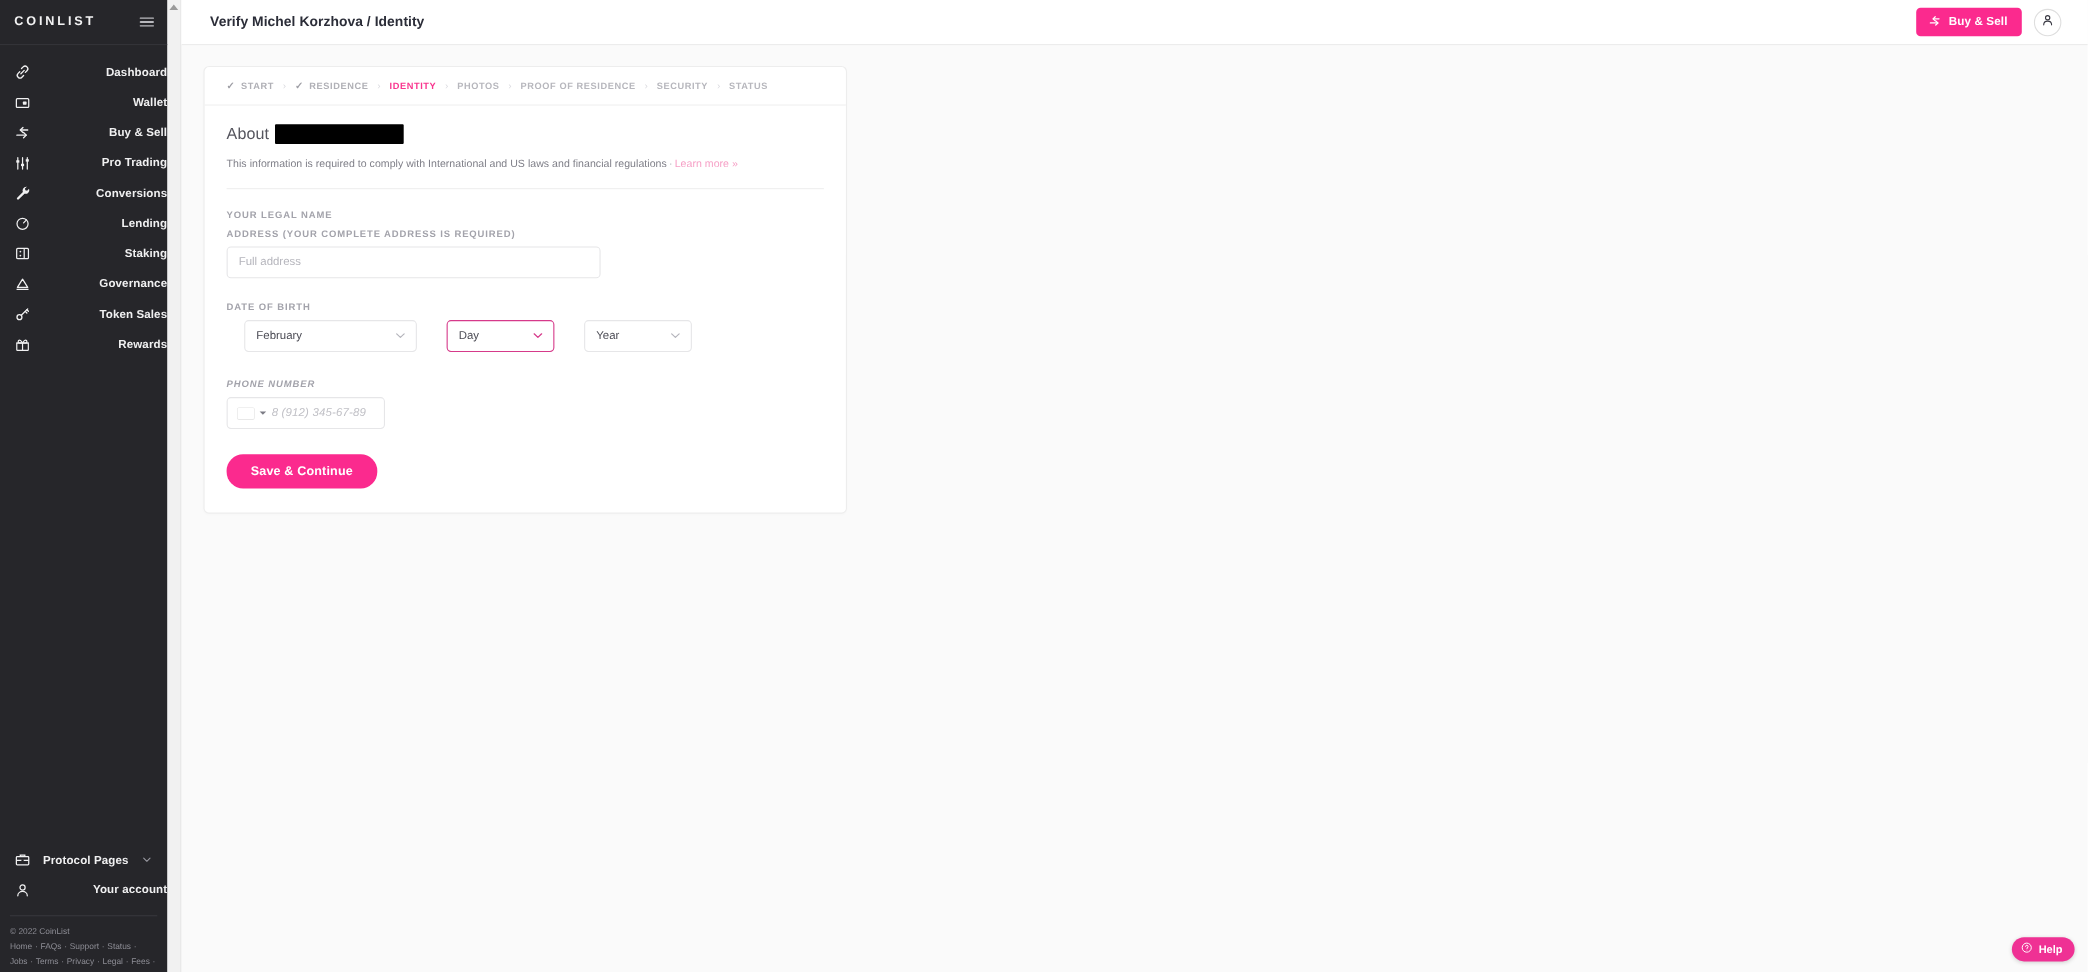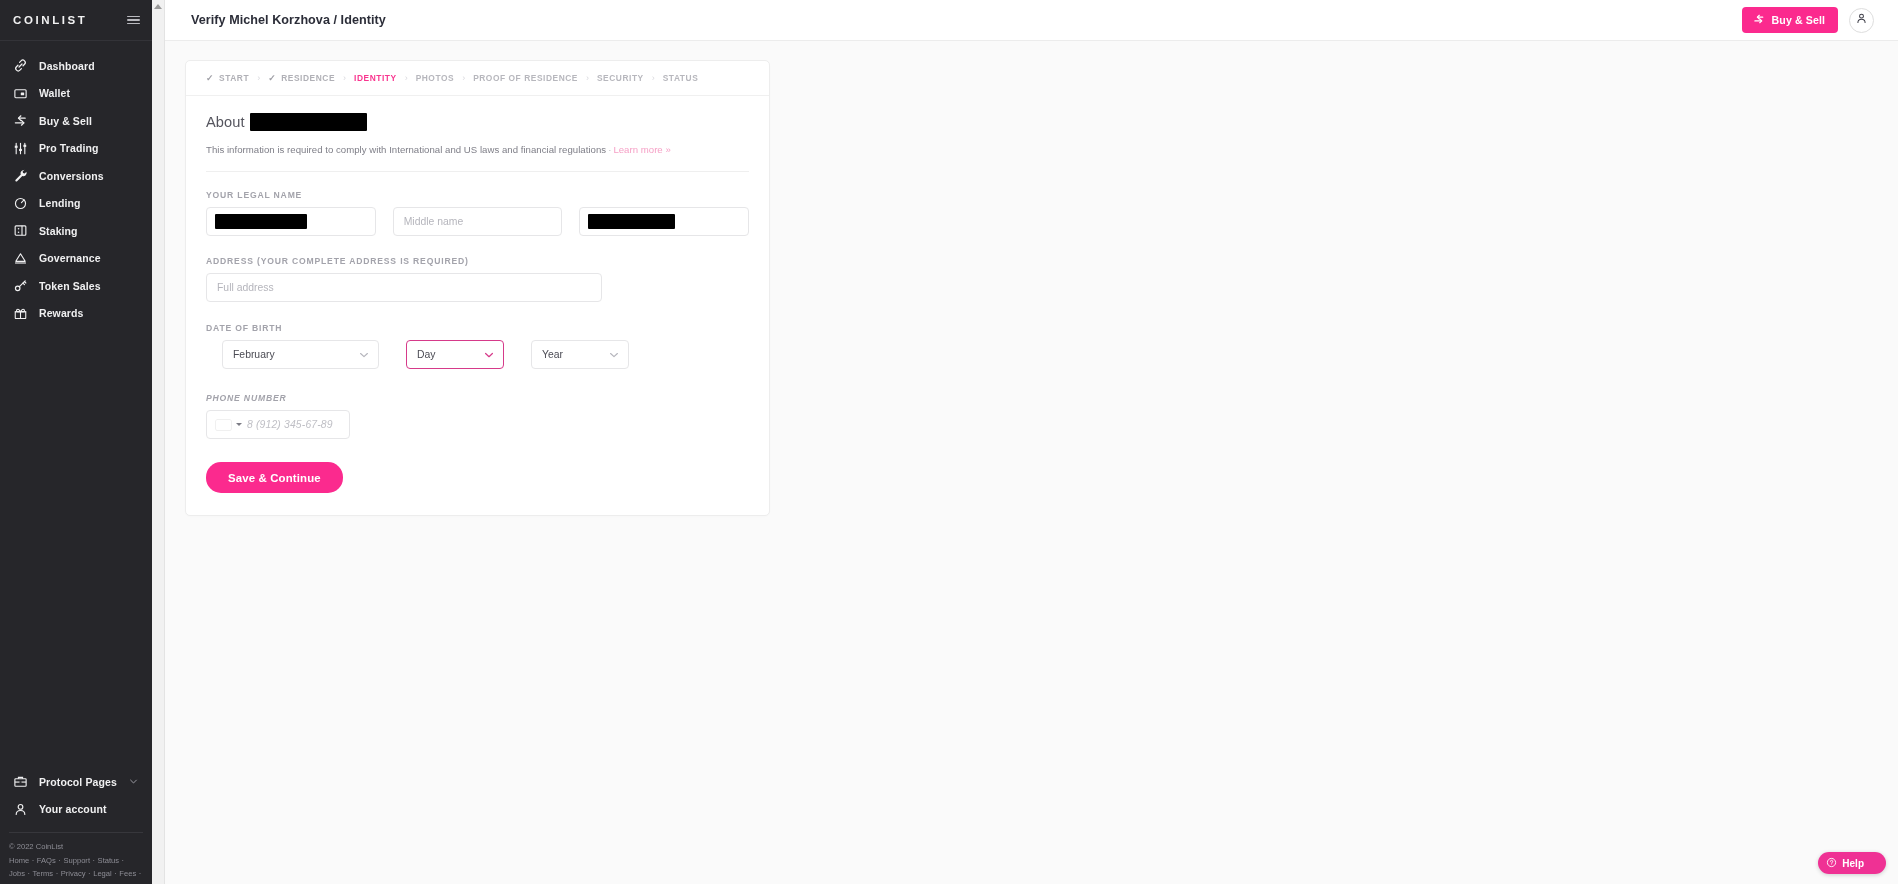--- a/index.html
+++ b/index.html
@@ -46,20 +46,21 @@
 
   .nav { padding-top: 11px; flex: 0 0 auto; }
   .nav-item {
     display: flex;
     align-items: center;
     height: 27.5px;
     padding-left: 13px;
     gap: 11px;
     cursor: pointer;
     text-decoration: none;
+    justify-content: space-between;
   }
   .nav-ico {
     width: 15px; height: 15px;
     display: inline-flex; align-items: center; justify-content: center;
     flex: 0 0 15px;
   }
   .nav-ico svg { display: block; }
   .nav-label {
     font-size: 10.5px;
     font-weight: 700;
@@ -263,21 +264,21 @@
   .name-cell .redacted.field-bar {
     position: absolute;
     left: 9px;
     top: 7px;
     height: 15px;
   }
   .name-cell.first .redacted.field-bar { width: 92px; }
   .name-cell.last .redacted.field-bar { width: 87px; }
 
   .addr-block { margin-bottom: 21px; }
-  .addr-input-wrap { width: 396px; }
+  .addr-input-wrap { width: 340px; }
 
   .dob-block { margin-bottom: 24px; }
   .dob-row { display: flex; gap: 11px; }
   .select-wrap { position: relative; display: inline-block; padding-left: 16px; }
   .select-box {
     height: 29px;
     border: 1px solid #e6e6e8;
     border-radius: 4px;
     background: #ffffff;
     font-size: 10.4px;
@@ -353,21 +354,21 @@
   
   .help-btn {
     position: absolute;
     right: 12px;
     bottom: 10px;
     background: #ef3194;
     color: #ffffff;
     border: none;
     border-radius: 14px;
     height: 22px;
-    padding: 0 22px 0 8px;
+    padding: 0 11px 0 8px;
     display: inline-flex;
     align-items: center;
     gap: 5px;
     font-size: 10px;
     font-weight: 700;
     cursor: pointer;
     box-shadow: 0 1px 4px rgba(0,0,0,0.18);
     z-index: 50;
   }
 </style>
@@ -630,33 +631,20 @@
 
           <div class="disclaimer">
             <span>This information is required to comply with International and US laws and financial regulations</span><span class="dot">·</span><a href="#">Learn more »</a>
           </div>
 
           <div class="hr"></div>
 
           
           <div>
             <div class="field-label">YOUR LEGAL NAME</div>
-            <div class="name-row">
-              <div class="name-cell first">
-                <input class="inp" type="text" placeholder="First name" style="">
-                <span class="redacted field-bar"></span>
-              </div>
-              <div class="name-cell middle">
-                <input class="inp" type="text" placeholder="Middle name" style="">
-              </div>
-              <div class="name-cell last">
-                <input class="inp" type="text" placeholder="Last name" style="">
-                <span class="redacted field-bar"></span>
-              </div>
-            </div>
           </div>
 
           
           <div class="addr-block">
             <div class="field-label">ADDRESS (YOUR COMPLETE ADDRESS IS REQUIRED)</div>
             <div class="addr-input-wrap">
               <input class="inp" type="text" placeholder="Full address" style="">
             </div>
           </div>
 

